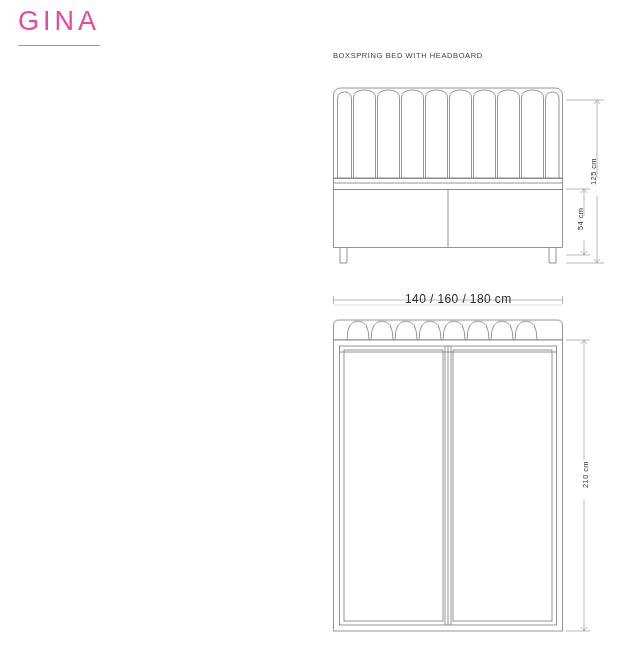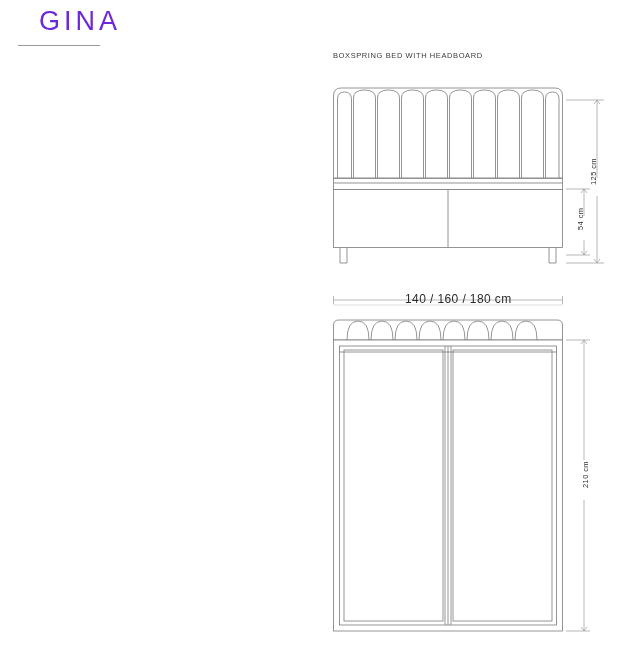--- a/index.html
+++ b/index.html
@@ -25,24 +25,23 @@
   .brand {
     position: absolute;
     left: 18px;
     top: 8px;
     width: 120px;
   }
   .brand-name {
     font-size: 27px;
     letter-spacing: 4px;
     font-weight: 400;
-    color: #6d28d9;
+    color: #ec4899;
     line-height: 1;
     font-family: "Liberation Sans", sans-serif;
-    margin-left: 21px;
   }
   .brand-rule {
     margin-top: 10px;
     width: 82px;
     height: 1px;
     background: #9a9a9a;
   }
   
   .caption {
     position: absolute;

